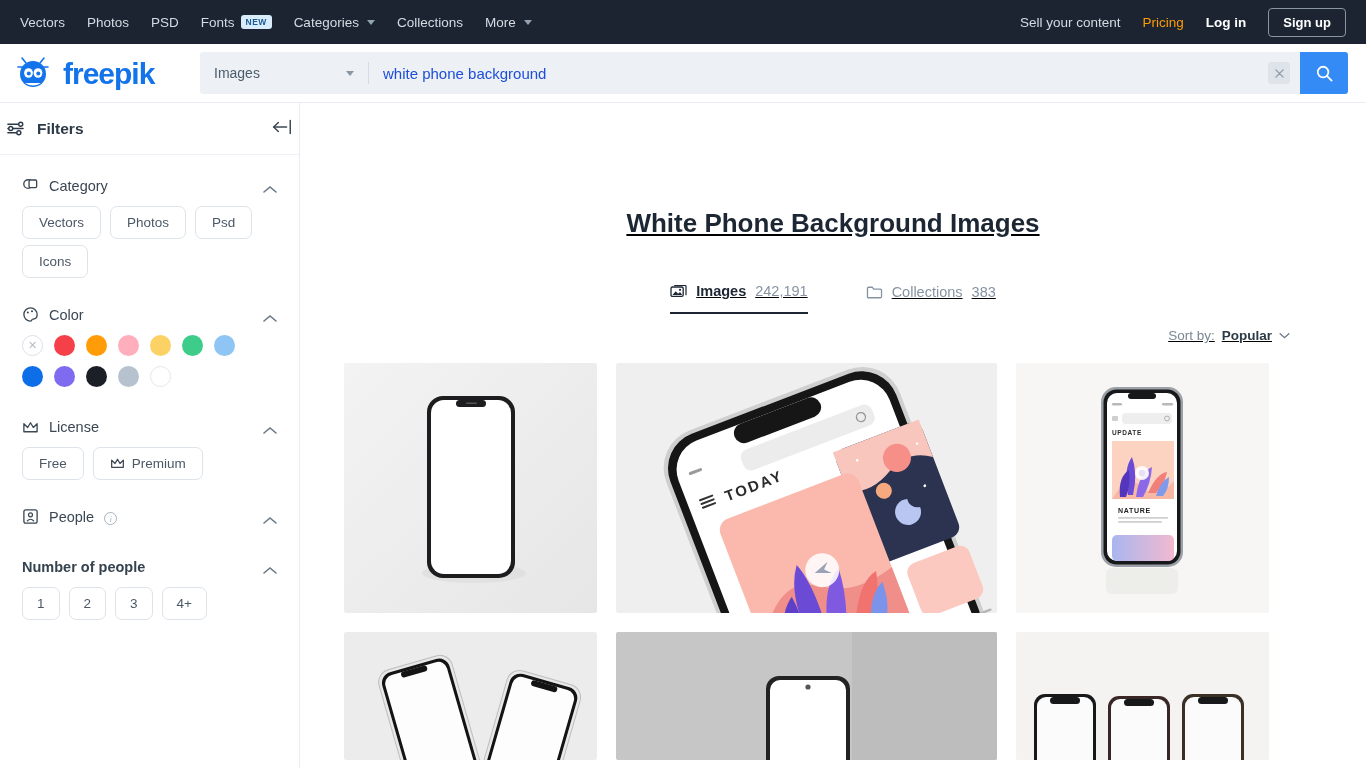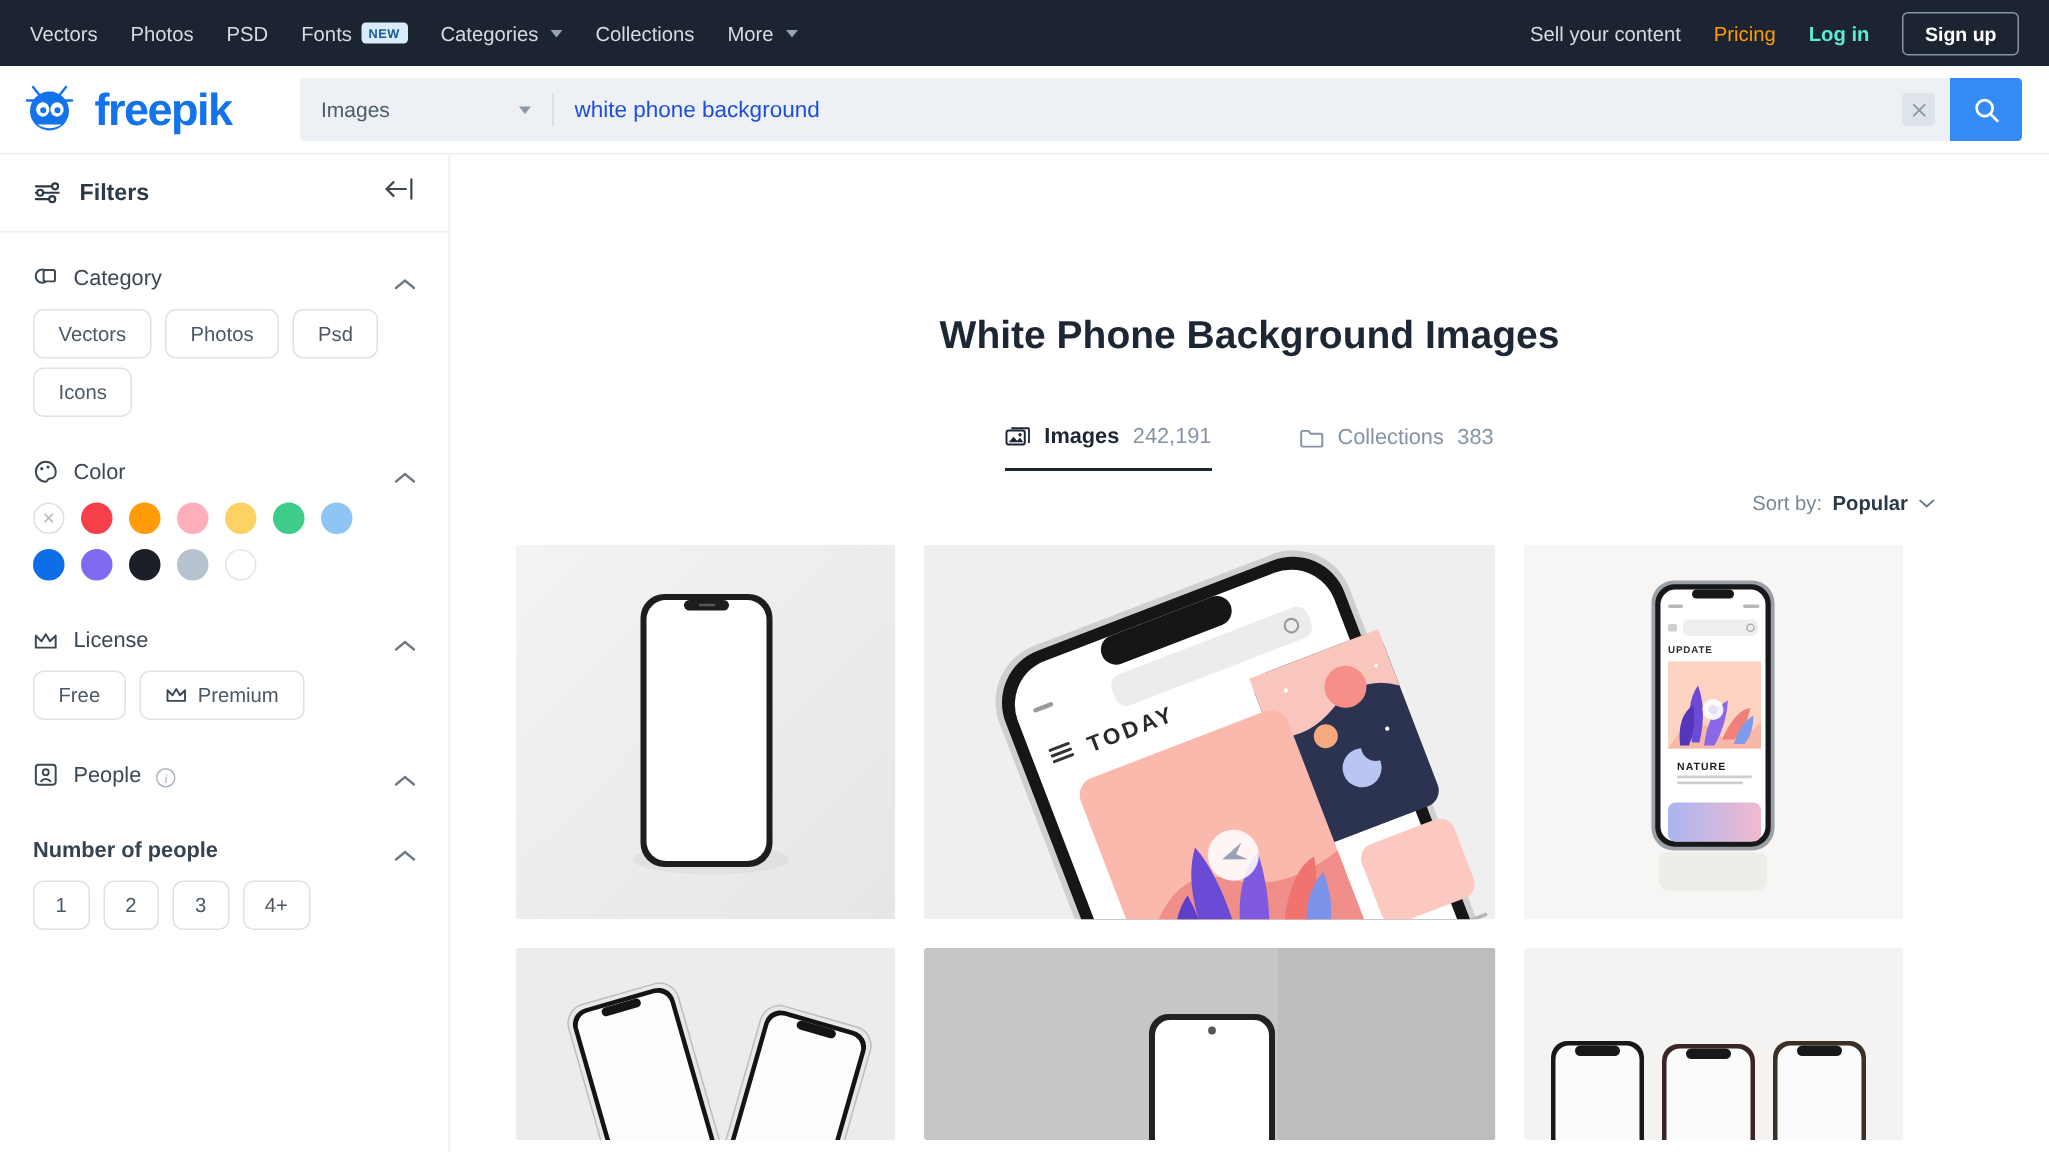--- a/index.html
+++ b/index.html
@@ -27,21 +27,21 @@
     padding: 2px 5px; border-radius: 3px;
     letter-spacing: .4px;
   }
   .caret { width:0;height:0;border-left:4px solid transparent;border-right:4px solid transparent;border-top:5px solid #93a3b3; display:inline-block; margin-left:2px;}
   .pricing { color: #ff9c07; }
   .signup-btn {
     border: 1px solid #8795a5; border-radius: 4px;
     padding: 6px 14px; color: #fff; font-weight: bold; font-size: 13px;
     cursor: pointer; background: transparent;
   }
-  .login { font-weight: bold; color:#5eead4;text-align:center; }
+  .login { font-weight: bold; color:#ffffff;text-align:center; }
 
   
   .searchbar-row {
     height: 59px; background:#fff;
     display: flex; align-items: center;
     padding: 0 18px 0 14px;
     border-bottom: 1px solid #e9edf2;
   }
   .logo { display:flex; align-items:flex-end; gap:7px; width:170px; }
   .logo-text { font-size: 30px; font-weight: bold; color:#1273eb; letter-spacing:-1px; }
@@ -77,21 +77,21 @@
   .body-row { display:flex; height: 665px; }
 
   
   .sidebar {
     width: 300px; background:#fff;
     border-right:1px solid #e9edf2;
     overflow: hidden;
   }
   .filters-head {
     height: 52px; display:flex; align-items:center;
-    padding: 0 22px; border-bottom:1px solid #eef1f5;
+    padding: 0 6px; border-bottom:1px solid #eef1f5;
   }
   .filters-title { font-size:15.5px; font-weight:bold; color:#2c3a47; margin-left:12px; }
   .collapse-ico { margin-left:auto; cursor:pointer; }
 
   .sec { padding: 16px 22px 0 22px; }
   .sec-head {
     display:flex; align-items:flex-end; gap:10px;
     font-size:14.5px; color:#3b4753; padding: 6px 0 12px 0; cursor:pointer;
   }
   .sec-head .chev { margin-left:auto; }
@@ -111,21 +111,21 @@
   .swatch-row { display:flex; gap:11px; margin-bottom:10px; }
   .sw { width:21px;height:21px;border-radius:50%; cursor:pointer; }
   .sw-clear {
     border:1.3px solid #dbe0e6; background:#fff;
     display:flex;align-items:center;justify-content:center;
     color:#b4bcc5; font-size:11px;
   }
   .sw-white { background:#fff; border:1.3px solid #e2e6eb; }
 
   
-  .main { flex:1; background:#fff; overflow:hidden; position:relative; }
+  .main { flex:1; background:#fff; overflow:hidden; position:relative;text-decoration:underline; }
   .main-inner { padding: 0 42px; }
   .page-title {
     text-align:center; font-size:26px; font-weight:bold; color:#1d2734;
     padding-top: 105px;
   }
   .tabs { display:flex; justify-content:center; gap:58px; margin-top: 44px; }
   .tab {
     display:flex; align-items:center; gap:9px; font-size:14.5px;
     padding-bottom: 13px; cursor:pointer; color:#8593a2;
   }

